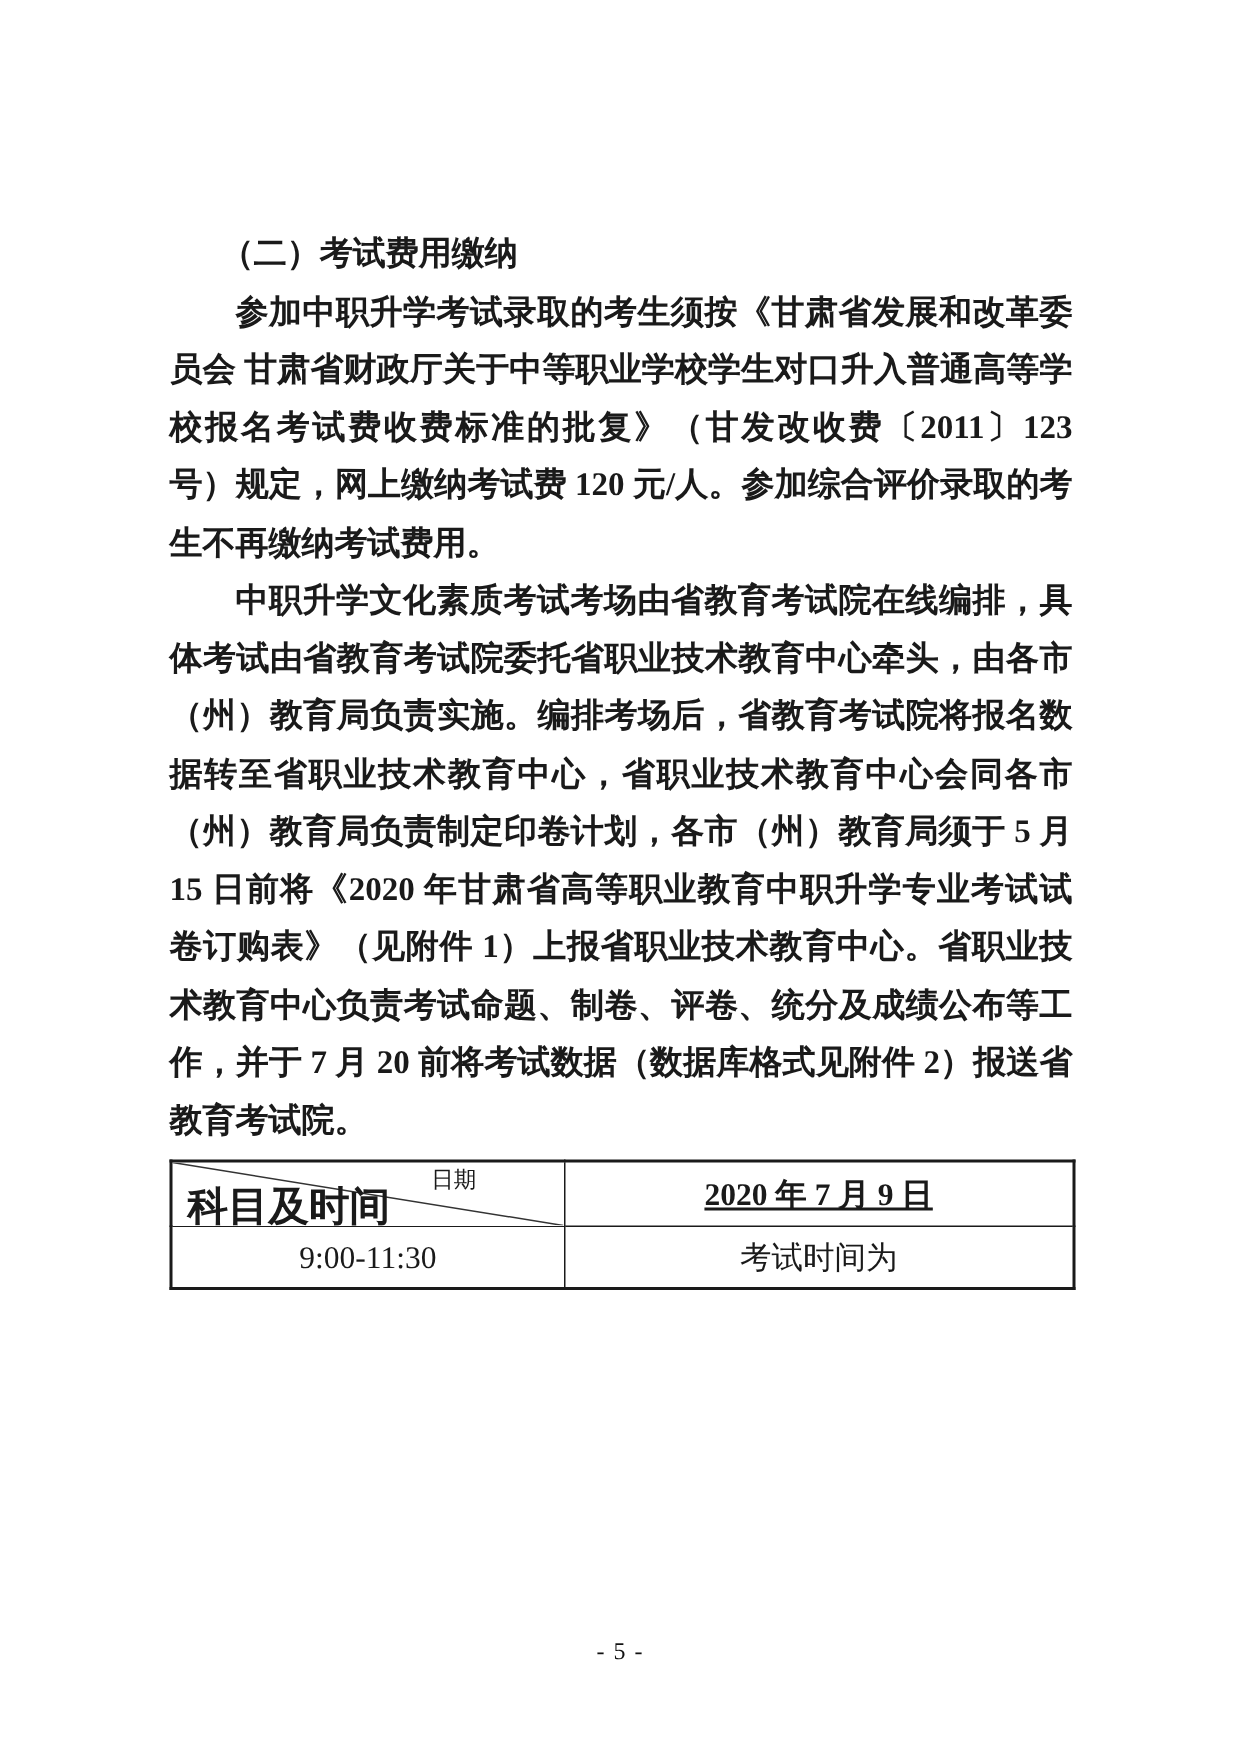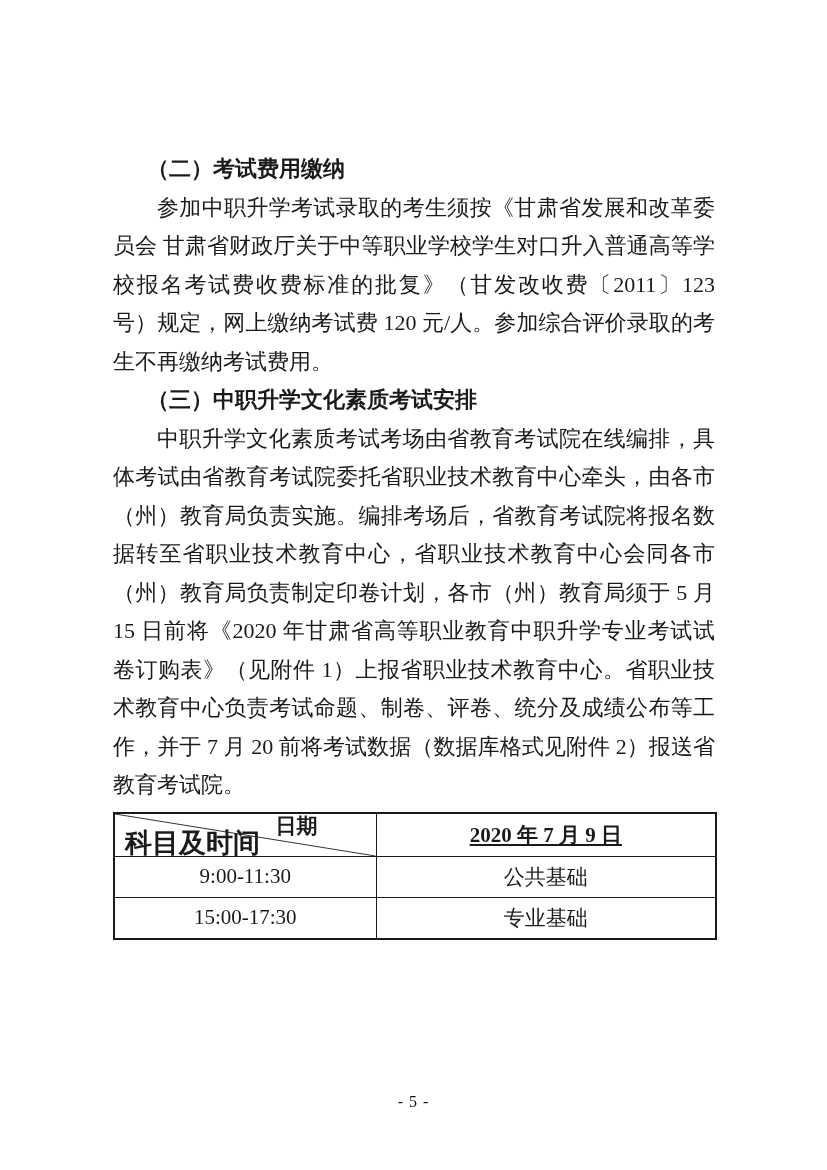--- a/index.html
+++ b/index.html
@@ -23,20 +23,21 @@
     top: 150px;
     width: 602px;
   }
   .content p {
     margin: 0;
     font-size: 22px;
     line-height: 38.5px;
     text-align: justify;
     text-justify: inter-character;
     word-break: break-all;
+    font-weight: bold;
   }
   p.heading {
     font-weight: bold;
     text-indent: 1.55em;
   }
   p.para {
     text-indent: 2em;
   }
   table.exam-table {
     margin-top: 7px;
@@ -66,22 +67,22 @@
     display: block;
   }
   .diag-svg line {
     stroke: #333333;
     stroke-width: 1;
     vector-effect: non-scaling-stroke;
   }
   .corner-date {
     position: absolute;
     top: 1px; right: 58px;
-    font-weight: bold;
-    font-size: 21px;
+    font-weight: normal;
+    font-size: 15px;
     line-height: 22px;
   }
   .corner-subject {
     position: absolute;
     bottom: 2px; left: 10px;
     font-weight: bold;
     font-size: 27px;
     line-height: 22px;
   }
   td.date-cell { font-weight: bold; text-decoration: underline; }
@@ -100,21 +101,20 @@
 <body>
 
 <div class="page">
 
   <div class="content">
 
     <p class="heading">（二）考试费用缴纳</p>
 
     <p class="para">参加中职升学考试录取的考生须按《甘肃省发展和改革委员会 甘肃省财政厅关于中等职业学校学生对口升入普通高等学校报名考试费收费标准的批复》（甘发改收费〔2011〕123 号）规定，网上缴纳考试费 120 元/人。参加综合评价录取的考生不再缴纳考试费用。</p>
 
-    <p class="heading">（三）中职升学文化素质考试安排</p>
 
     <p class="para">中职升学文化素质考试考场由省教育考试院在线编排，具体考试由省教育考试院委托省职业技术教育中心牵头，由各市（州）教育局负责实施。编排考场后，省教育考试院将报名数据转至省职业技术教育中心，省职业技术教育中心会同各市（州）教育局负责制定印卷计划，各市（州）教育局须于 5 月 15 日前将《2020 年甘肃省高等职业教育中职升学专业考试试卷订购表》（见附件 1）上报省职业技术教育中心。省职业技术教育中心负责考试命题、制卷、评卷、统分及成绩公布等工作，并于 7 月 20 前将考试数据（数据库格式见附件 2）报送省教育考试院。</p>
 
 
 
     <table class="exam-table">
       <colgroup>
         <col style="width:262px">
         <col style="width:340px">
       </colgroup>
@@ -124,25 +124,21 @@
             <svg class="diag-svg" viewBox="0 0 100 100" preserveAspectRatio="none" aria-hidden="true">
               <line x1="0" y1="0" x2="100" y2="100"></line>
             </svg>
             <span class="corner-date">日期</span>
             <span class="corner-subject">科目及时间</span>
           </td>
           <td class="date-cell">2020 年 7 月 9 日</td>
         </tr>
         <tr class="data-row">
           <td class="time-cell">9:00-11:30</td>
-          <td class="subject-cell">公共基础</td>
-        </tr>
-        <tr class="data-row">
-          <td class="time-cell">15:00-17:30</td>
-          <td class="subject-cell">专业基础</td>
+          <td class="subject-cell">考试时间为</td>
         </tr>
       </tbody>
     </table>
 
   </div>
 
   <div class="footer">
     <span>- 5 -</span>
   </div>
 

